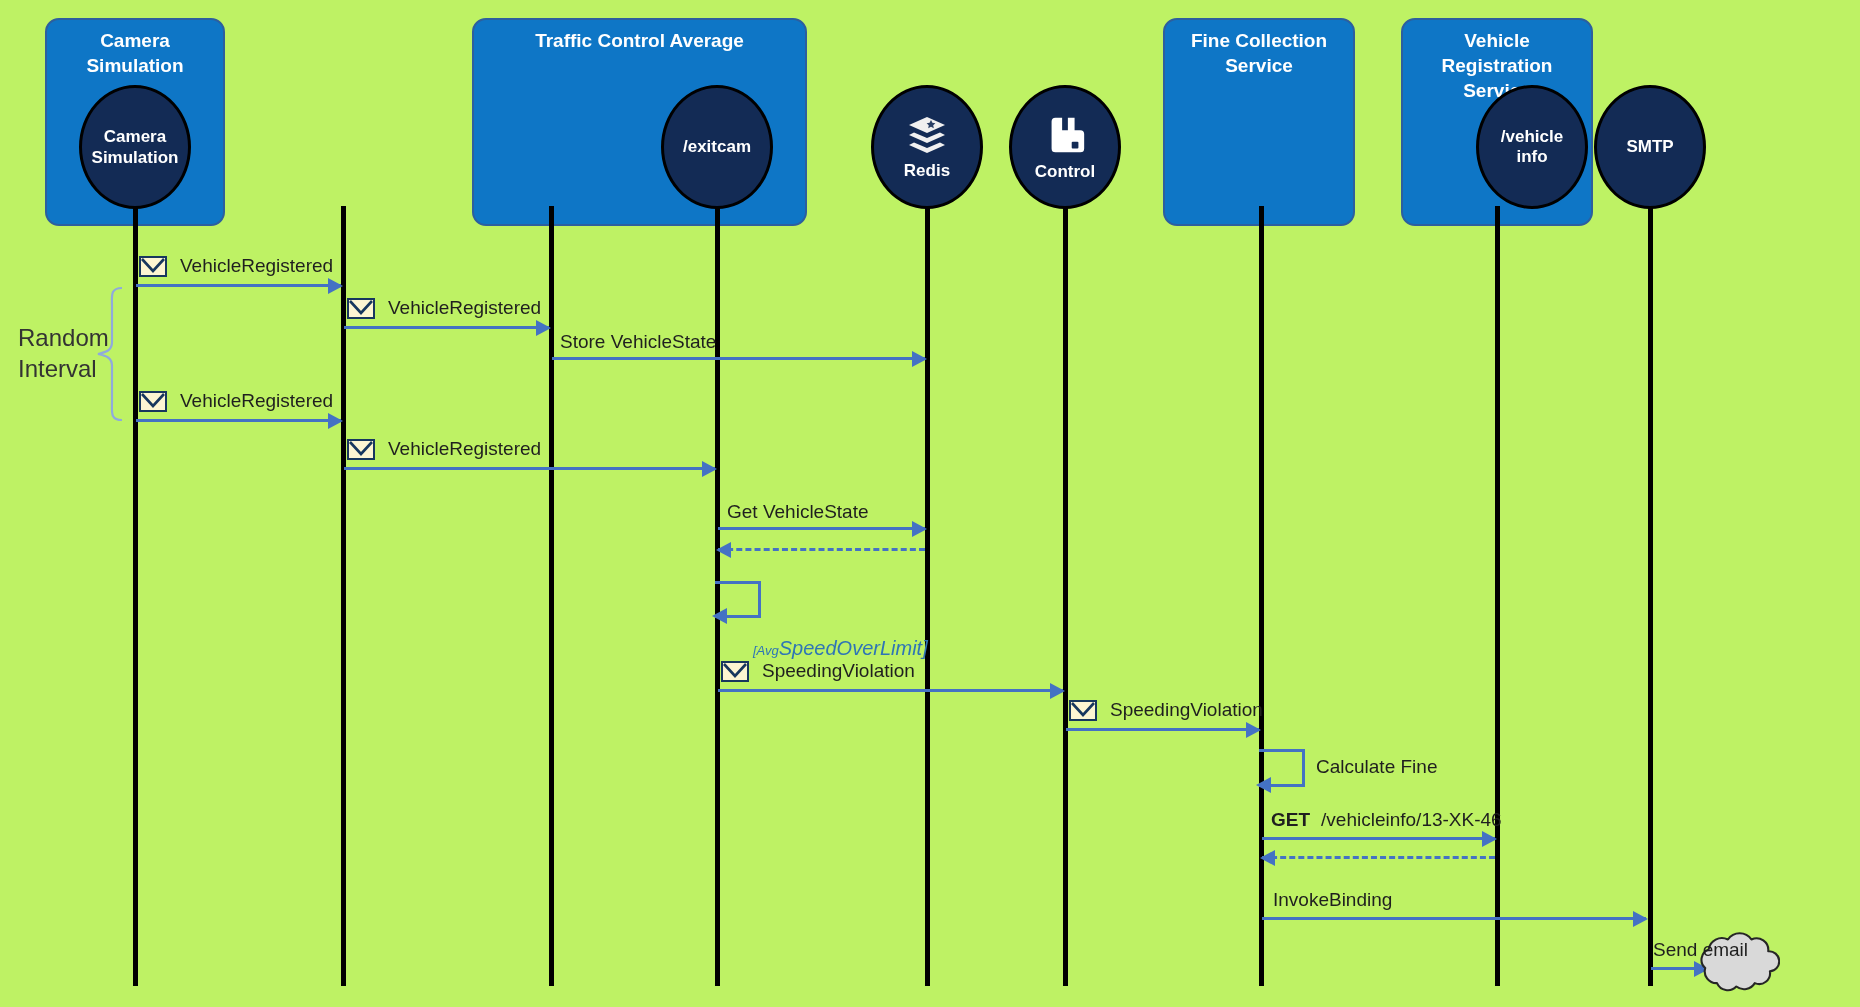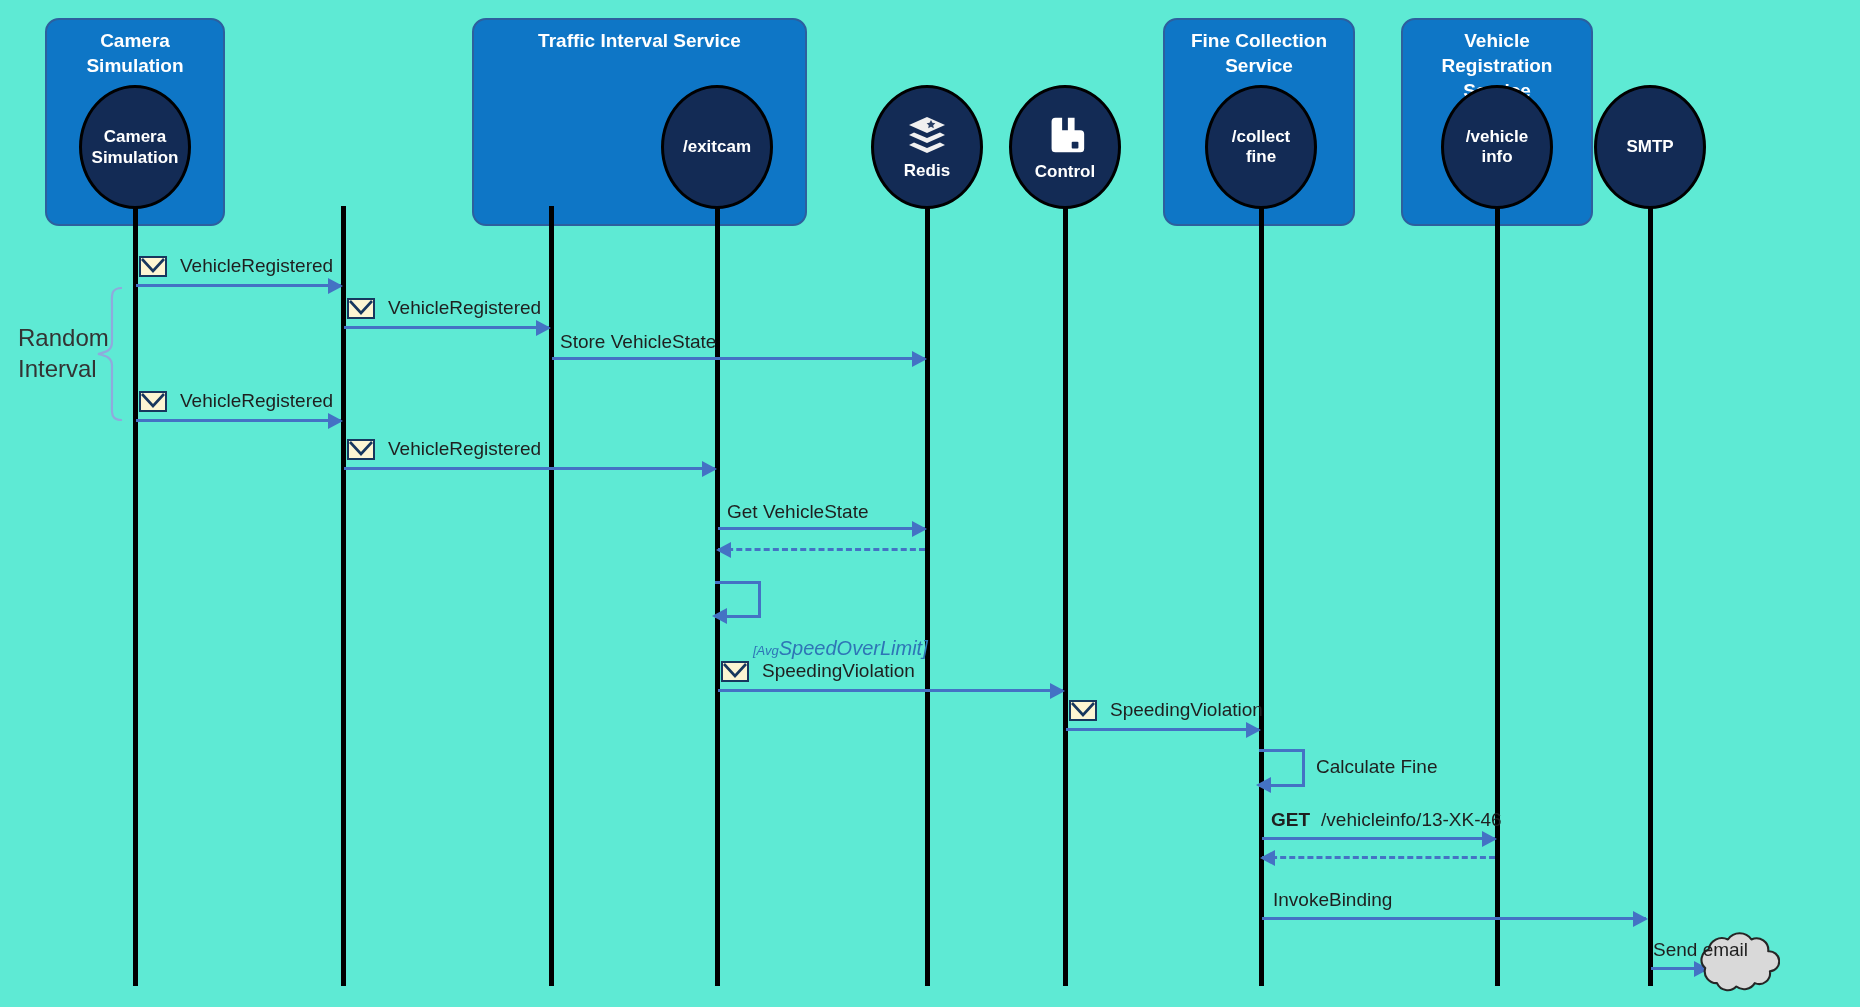--- a/index.html
+++ b/index.html
@@ -1,17 +1,17 @@
 <!DOCTYPE html>
 <html><head>
 <meta charset="utf-8">
 <style>
   html,body { margin:0; padding:0; background:#fff; }
   #canvas {
-    position:relative; width:1860px; height:1007px; background:#5eead4;
+    position:relative; width:1860px; height:1007px; background:#bef264;
     font-family:"Liberation Sans", sans-serif; overflow:hidden;
   }
   .box {
     position:absolute; top:18px; height:208px; background:#0e76c6;
     border:2px solid #2d5f9e; border-radius:14px; z-index:1; box-sizing:border-box;
   }
   .box-title {
     margin-top:8px; text-align:center; color:#ffffff; font-weight:bold;
     font-size:19px; line-height:1.32; padding:0 10px; white-space:pre-line;
   }
@@ -63,21 +63,21 @@
 </style>
 </head>
 <body>
 
 <div id="canvas">
 
   <div class="box" style="left:45px; width:180px;">
     <div class="box-title">Camera Simulation</div>
   </div>
   <div class="box" style="left:472px; width:335px;">
-    <div class="box-title">Traffic Interval Service</div>
+    <div class="box-title">Traffic Control Average</div>
   </div>
   <div class="box" style="left:1163px; width:192px;">
     <div class="box-title">Fine Collection Service</div>
   </div>
   <div class="box" style="left:1401px; width:192px;">
     <div class="box-title">Vehicle Registration Service</div>
   </div>
 
   <div class="lifeline" style="left:133px;"></div>
   <div class="lifeline" style="left:341px;"></div>
@@ -116,25 +116,22 @@
   <div class="node" style="left:1009px;">
     <span class="icn">
       <svg width="46" height="46" viewBox="0 0 48 48">
         <path fill="#ffffff" d="M14 6 h7 v13 h6 V6 h7 v13 h6 a4 4 0 0 1 4 4 v15 a4 4 0 0 1 -4 4 H14 a4 4 0 0 1 -4 -4 V10 a4 4 0 0 1 4 -4 Z"></path>
         <rect x="31" y="31" width="7" height="7" rx="1" fill="#132b55"></rect>
       </svg>
     </span>
     <div class="node-label">Control</div>
   </div>
 
-  <div class="node" style="left:1205px;">
-    <div class="node-label wrap" style="width:92px;">/collect fine</div>
-  </div>
-
-  <div class="node" style="left:1441px;">
+
+  <div class="node" style="left:1476px;">
     <div class="node-label wrap" style="width:92px;">/vehicle info</div>
   </div>
 
   <div class="node" style="left:1594px;">
     <div class="node-label">SMTP</div>
   </div>
 
   <div class="annotation" style="left:18px; top:322px;">Random
 Interval</div>
   <svg style="position:absolute; left:82px; top:286px; z-index:5;" width="45" height="136" viewBox="0 0 45 136">

